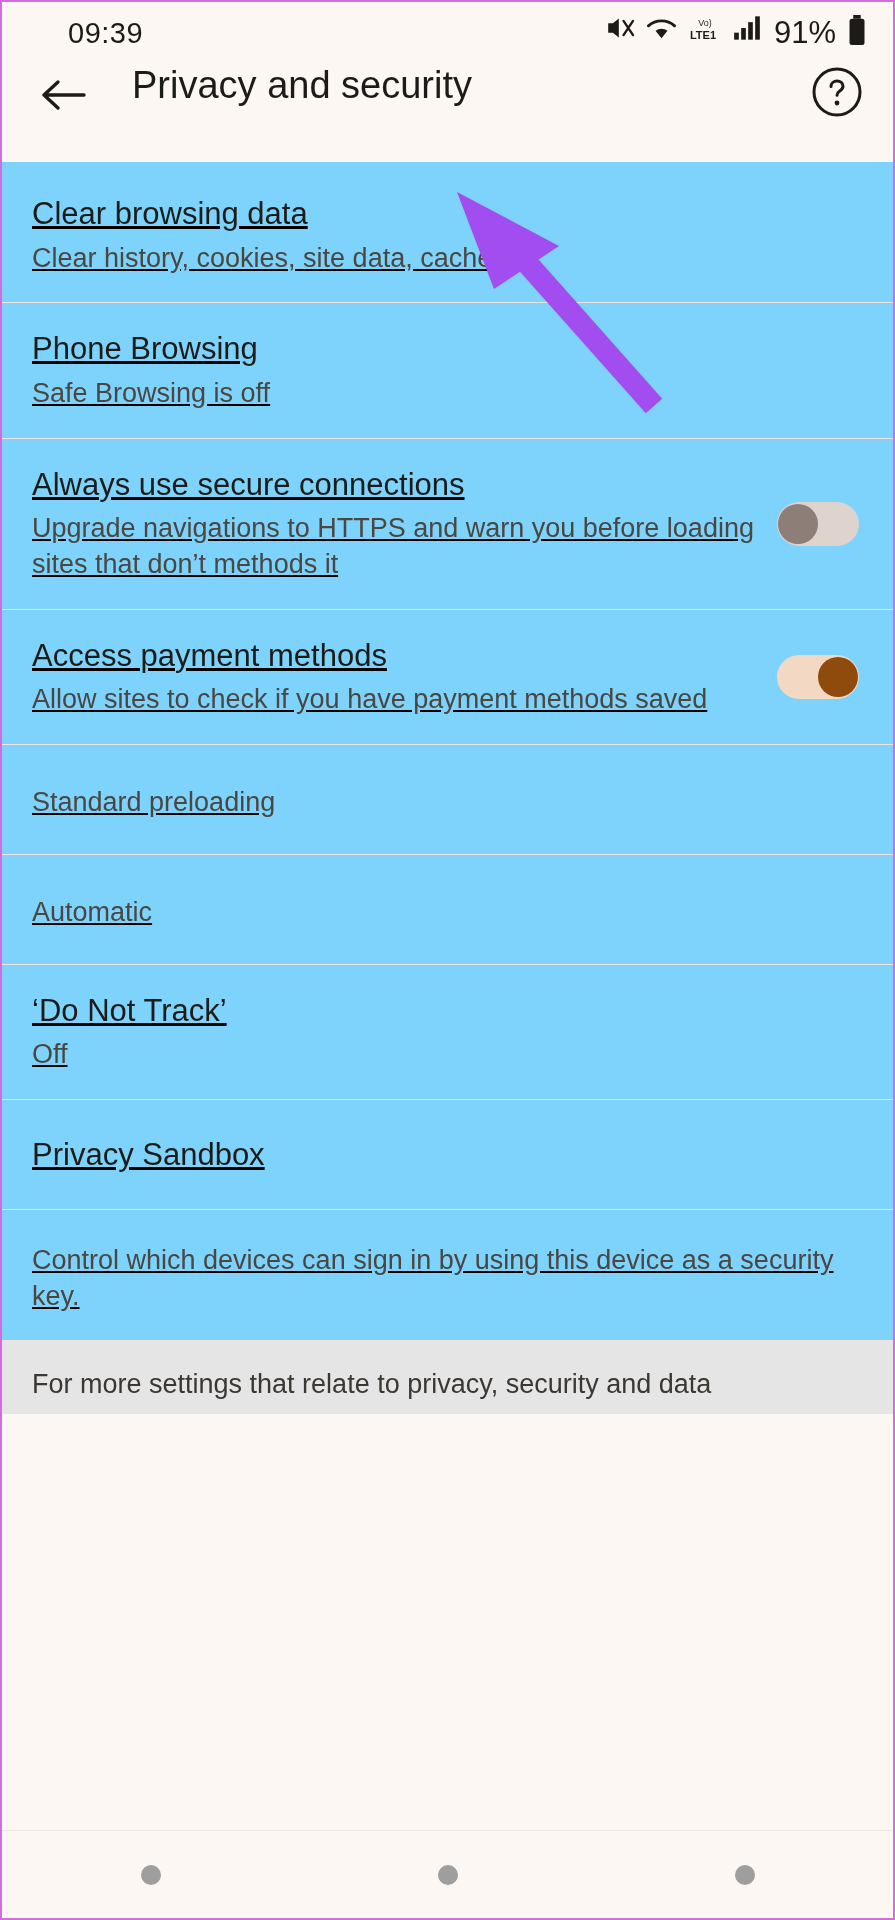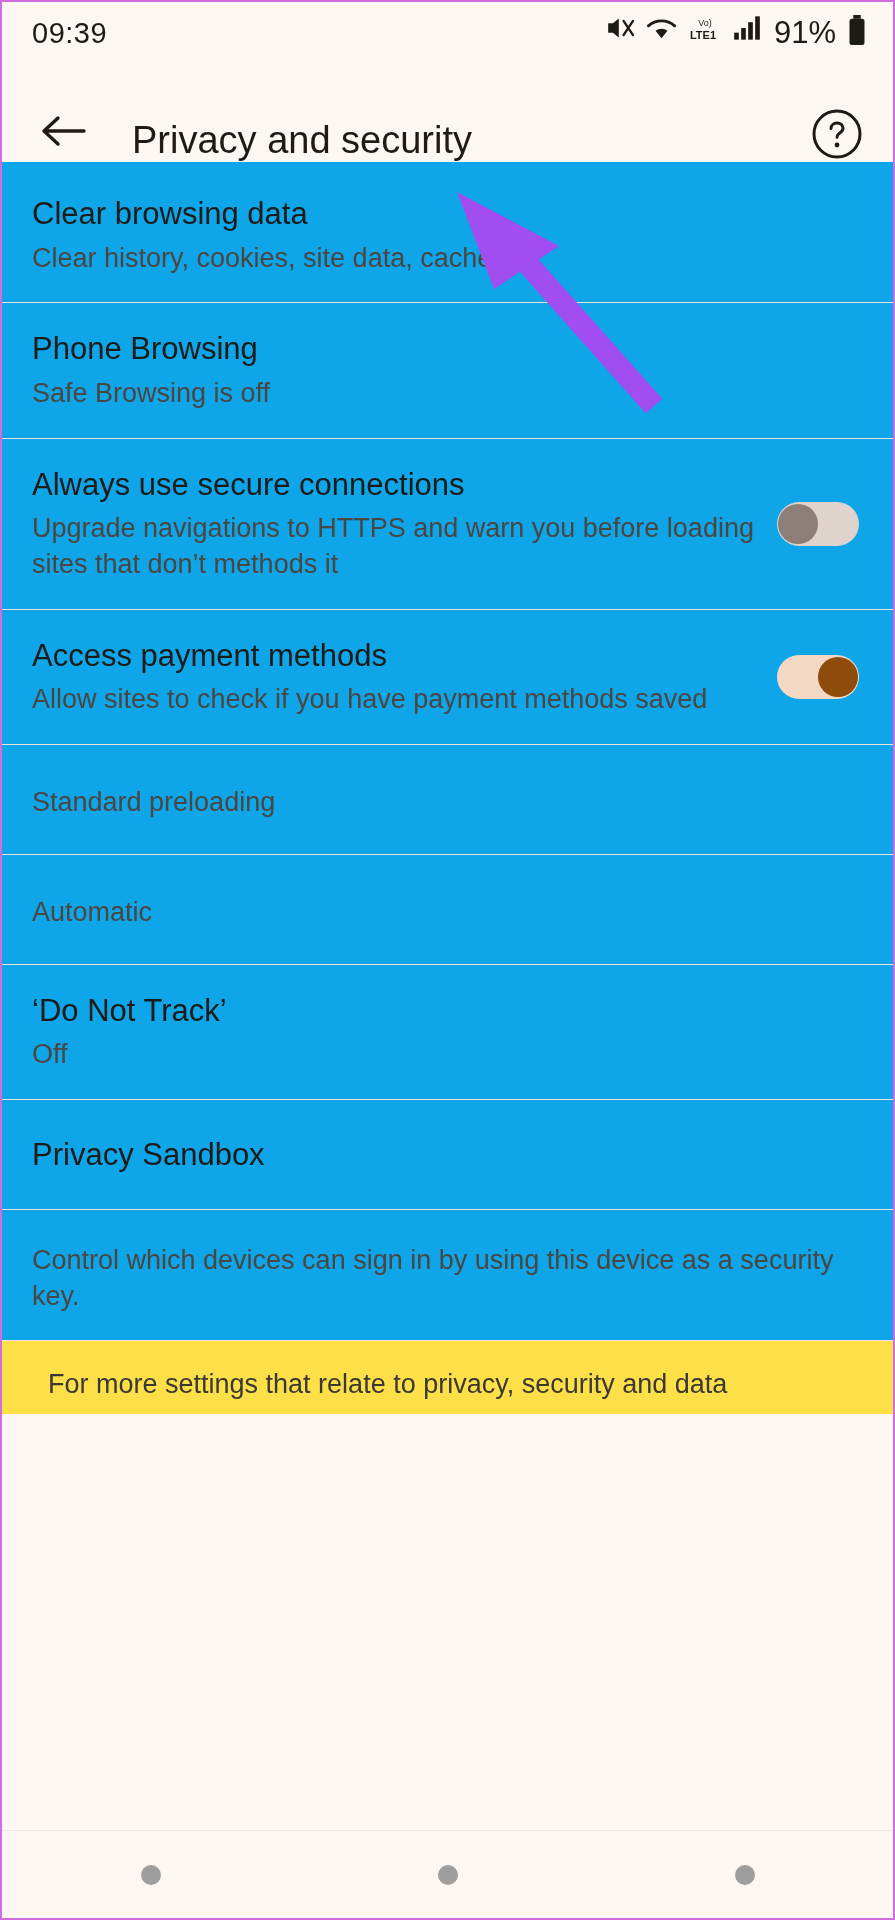--- a/index.html
+++ b/index.html
@@ -19,20 +19,21 @@
   }
 
   
   .status-bar {
     height: 62px;
     display: flex;
     align-items: center;
     justify-content: space-between;
     padding: 0 26px 0 30px;
     background: #fdf7f4;
+    margin-left: 36px;
   }
   .status-clock {
     font-size: 29px;
     color: #1c1b18;
     letter-spacing: 0.5px;
   }
   .status-icons {
     display: flex;
     align-items: flex-start;
     gap: 11px;
@@ -42,21 +43,21 @@
     font-size: 31px;
     color: #1c1b18;
     margin-left: 2px;
     font-weight: 500;
   }
 
   
   .app-bar {
     height: 98px;
     display: flex;
-    align-items: flex-end;
+    align-items: flex-start;
     padding: 0 28px 0 30px;
     background: #fdf7f4;
   }
   .back-btn {
     width: 62px; height: 62px;
     display: flex; align-items: center; justify-content: center;
     flex: 0 0 auto;
     cursor: pointer;
   }
   .app-title {
@@ -77,21 +78,22 @@
   
   .settings-list {
     background: #fdf7f4;
   }
   .row {
     display: flex;
     align-items: center;
     padding: 26px 34px 26px 30px;
     border-top: 1px solid #f0e3dd;
     min-height: 110px;
-    background: #0ea5e9;
+    background: #7dd3fc;
+    text-decoration: underline;
   }
   .row:first-child { border-top: none; padding-top: 32px; }
   .row-text { flex: 1 1 auto; padding-right: 14px; }
   .row-title {
     font-size: 31px;
     color: #1c1b18;
     line-height: 1.28;
   }
   .row-sub {
     font-size: 27px;
@@ -116,26 +118,26 @@
     border-radius: 50%;
     transform: translateY(-50%);
   }
   .toggle.off { background: #ded3cd; }
   .toggle.off .knob { left: 1px; background: #8d7f77; }
   .toggle.on { background: #f3d9c4; }
   .toggle.on .knob { right: 1px; background: #8f4b0c; }
 
   
   .footer-note {
-    padding: 26px 30px 12px 46px;
+    padding: 26px 30px 12px 30px;
     border-top: 1px solid #f0e3dd;
     font-size: 27px;
     color: #3b3834;
     line-height: 1.3;
-    background: #fde047;
+    background: #e5e5e5;
   }
 
   
   .nav-bar {
     position: absolute;
     left: 0; right: 0; bottom: 0;
     height: 88px;
     background: #fdf7f4;
     display: flex;
     align-items: center;

